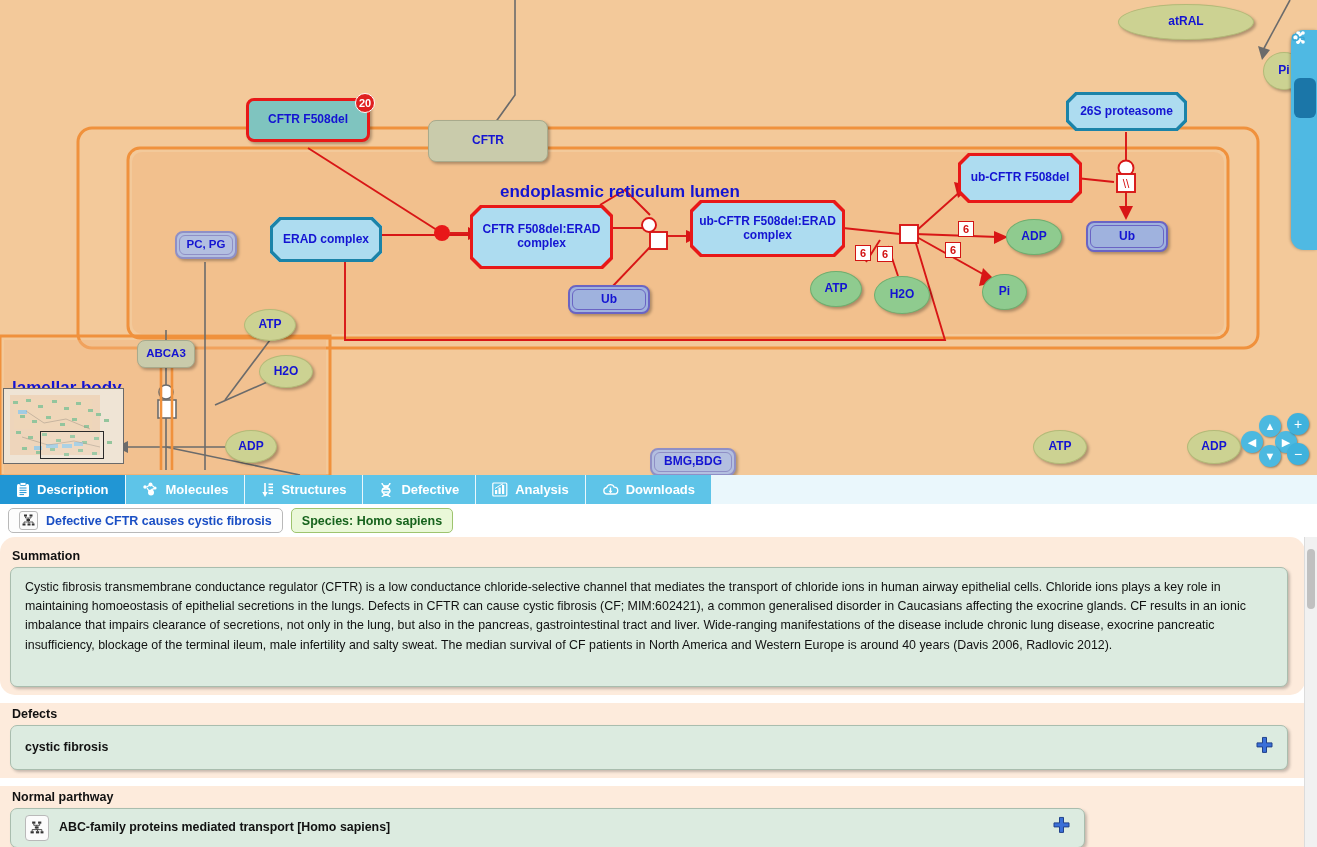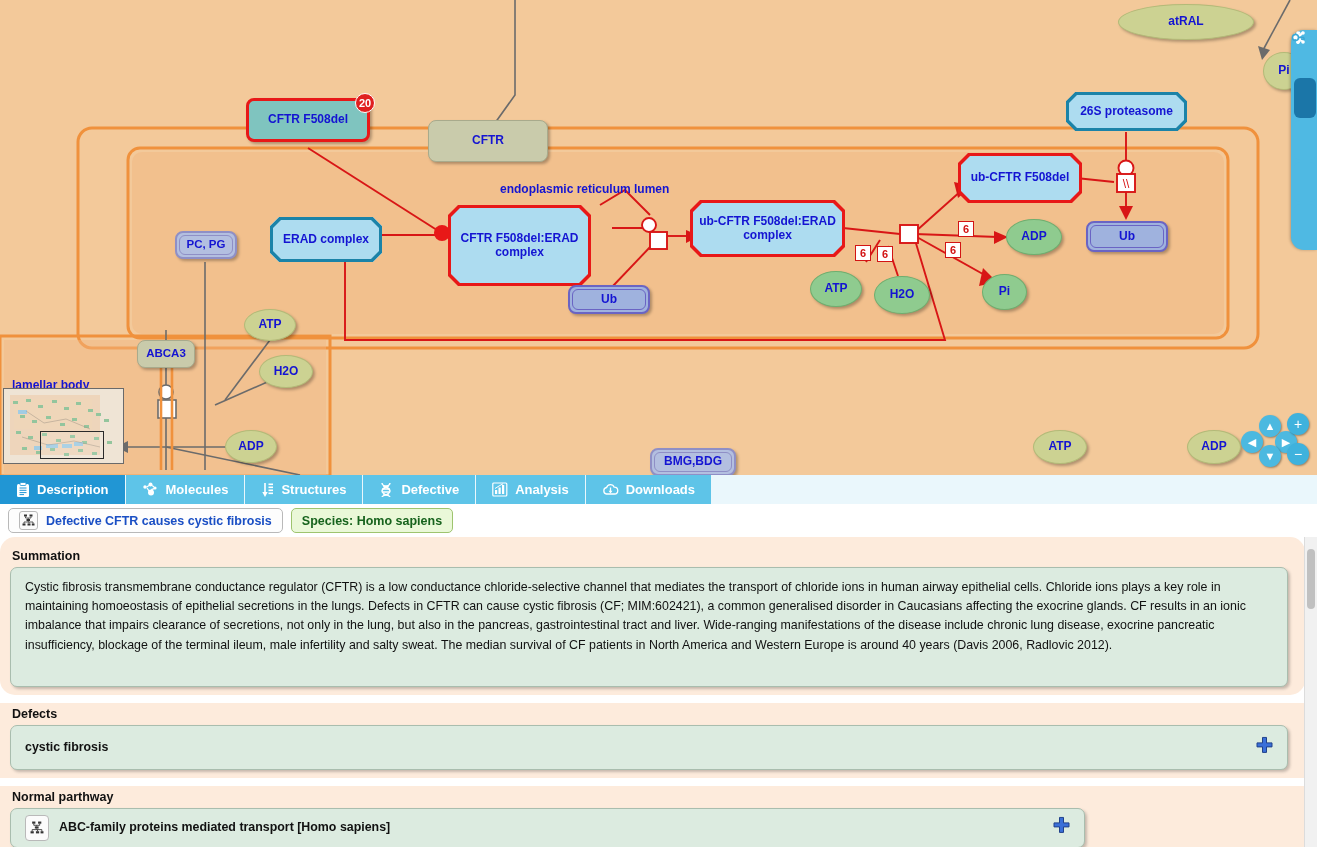--- a/index.html
+++ b/index.html
@@ -32,21 +32,21 @@
     position:absolute;width:20px;height:20px;border-radius:50%;
     background:#e02020;color:#fff;font-size:11px;font-weight:bold;
     display:flex;align-items:center;justify-content:center;
     border:1.5px solid #fff;box-sizing:border-box;
   }
   .stoich{
     position:absolute;width:16px;height:16px;background:#fff;
     border:1.5px solid #d21414;color:#d21414;font-size:11px;font-weight:bold;
     display:flex;align-items:center;justify-content:center;box-sizing:border-box;
   }
-  .compLabel{position:absolute;color:#1414d2;font-weight:bold;font-size:12px;}
+  .compLabel{position:absolute;color:#1414d2;font-weight:bold;font-size:17px;}
   
   #minimap{
     position:absolute;left:3px;top:388px;width:119px;height:74px;
     background:#efe6db;border:1px solid #6a6a6a;overflow:hidden;
   }
   #minimap .mmbg{position:absolute;left:0;top:0;width:119px;height:74px;opacity:.95;}
   #minimap .mmview{position:absolute;left:36px;top:42px;width:62px;height:26px;border:1.3px solid #2a2a2a;background:rgba(255,255,255,.10);}
   
   #navctl{position:absolute;right:8px;bottom:8px;width:68px;height:56px;}
   .navbtn{position:absolute;width:22px;height:22px;border-radius:50%;background:#4cb9e0;
@@ -187,21 +187,21 @@
   <div class="node cut shadow" style="left:270px;top:217px;width:112px;height:45px;background:#addcf0;border:none;outline:none;box-shadow:none;">
     <div style="position:absolute;left:0;top:0;right:0;bottom:0;background:#1b83a8;clip-path:polygon(9px 0,calc(100% - 9px) 0,100% 9px,100% calc(100% - 9px),calc(100% - 9px) 100%,9px 100%,0 calc(100% - 9px),0 9px);"></div>
     <div style="position:absolute;left:3px;top:3px;right:3px;bottom:3px;background:#addcf0;clip-path:polygon(8px 0,calc(100% - 8px) 0,100% 8px,100% calc(100% - 8px),calc(100% - 8px) 100%,8px 100%,0 calc(100% - 8px),0 8px);"></div>
     <span style="position:relative;">ERAD complex</span>
   </div>
 
   <div class="node ent shadow" style="left:428px;top:120px;width:120px;height:42px;background:#c9cbab;border:1px solid #a8aa8c;">
     <span>CFTR</span>
   </div>
 
-  <div class="node cut" style="left:448px;top:205px;width:143px;height:81px;">
+  <div class="node cut" style="left:470px;top:205px;width:143px;height:64px;">
     <div style="position:absolute;left:0;top:0;right:0;bottom:0;background:#e81818;clip-path:polygon(10px 0,calc(100% - 10px) 0,100% 10px,100% calc(100% - 10px),calc(100% - 10px) 100%,10px 100%,0 calc(100% - 10px),0 10px);"></div>
     <div style="position:absolute;left:3px;top:3px;right:3px;bottom:3px;background:#addcf0;clip-path:polygon(9px 0,calc(100% - 9px) 0,100% 9px,100% calc(100% - 9px),calc(100% - 9px) 100%,9px 100%,0 calc(100% - 9px),0 9px);"></div>
     <span style="position:relative;">CFTR F508del:ERAD complex</span>
   </div>
 
   <div class="node cut" style="left:690px;top:200px;width:155px;height:57px;">
     <div style="position:absolute;left:0;top:0;right:0;bottom:0;background:#e81818;clip-path:polygon(10px 0,calc(100% - 10px) 0,100% 10px,100% calc(100% - 10px),calc(100% - 10px) 100%,10px 100%,0 calc(100% - 10px),0 10px);"></div>
     <div style="position:absolute;left:3px;top:3px;right:3px;bottom:3px;background:#addcf0;clip-path:polygon(9px 0,calc(100% - 9px) 0,100% 9px,100% calc(100% - 9px),calc(100% - 9px) 100%,9px 100%,0 calc(100% - 9px),0 9px);"></div>
     <span style="position:relative;">ub-CFTR F508del:ERAD complex</span>
   </div>

